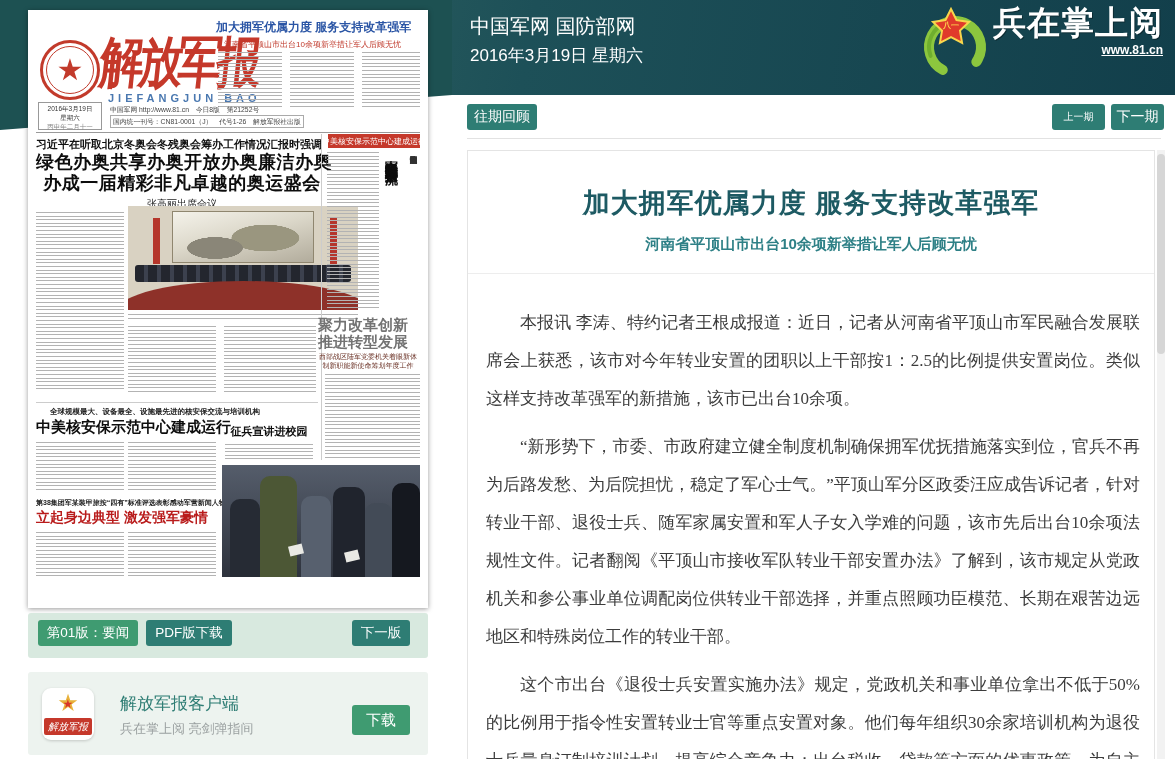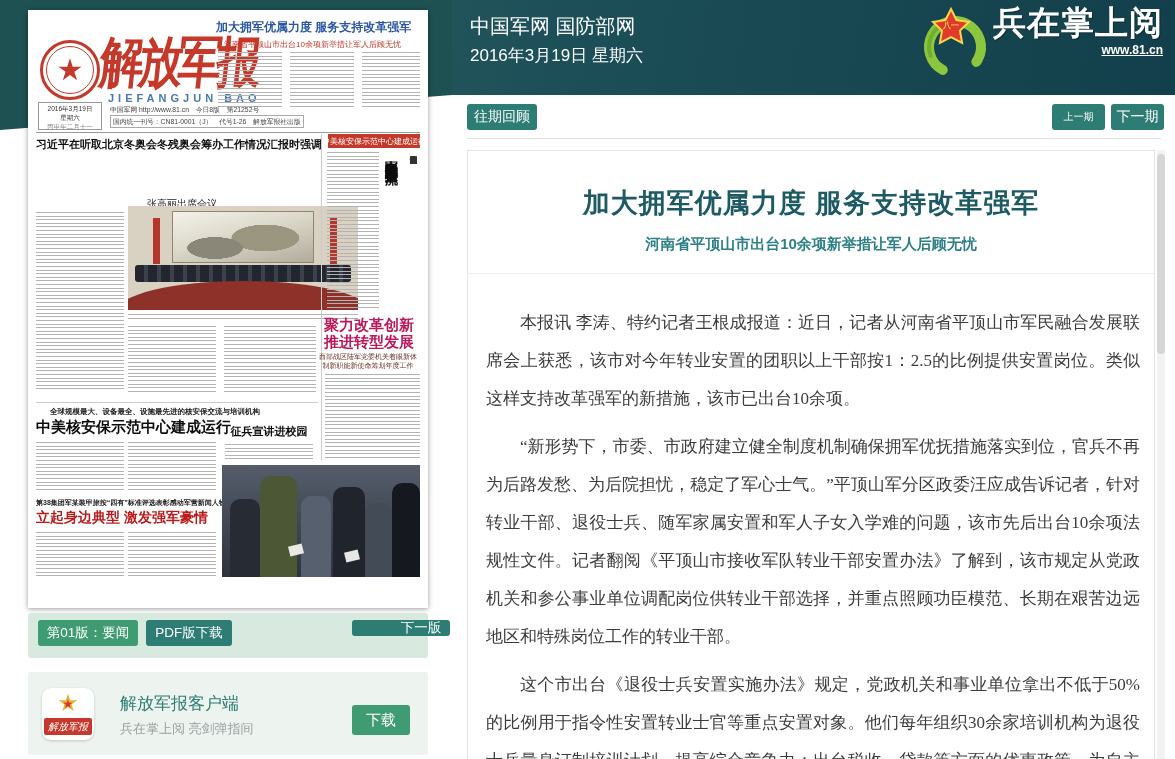--- a/index.html
+++ b/index.html
@@ -78,41 +78,41 @@
                  linear-gradient(165deg,#f4f2ea 0%,#dcd8ca 45%,#b2ac9c 100%);}
   .p1-flag{top:12%;width:7px;height:44%;background:#b5362b;}
   .p1-flag.l{left:11%;} .p1-flag.r{right:9%;}
   .p1-people{left:3%;right:3%;top:57%;height:16%;border-radius:3px;
       background:repeating-linear-gradient(90deg,#23262e 0 9px,#3c414e 9px 13px);}
   .p1-table{left:-5%;right:-5%;bottom:-30%;height:58%;background:#8e3129;border-radius:50% 50% 0 0;}
   .photo2{left:194px;top:455px;width:198px;height:112px;overflow:hidden;
           background:linear-gradient(180deg,#555d6b,#2e333d);}
   .fg{bottom:0;border-radius:10px 10px 0 0;}
   .pp{width:14px;height:10px;background:#e9e9e4;transform:rotate(-14deg);}
-  .np-h2{left:290px;top:306px;width:102px;font-size:15px;font-weight:900;color:#be185d;
-         line-height:17px;text-align:center;white-space:nowrap;}
+  .np-h2{left:290px;top:306px;width:102px;font-size:15px;font-weight:900;color:#737373;
+         line-height:17px;white-space:nowrap;}
   .np-sub2{left:288px;top:342px;width:104px;font-size:7px;color:#6b3226;line-height:9px;text-align:center;}
   .np-vh{left:354px;top:140px;height:162px;writing-mode:vertical-rl;text-orientation:upright;
          font-size:13px;font-weight:900;color:#0d0d0d;letter-spacing:1px;}
   .np-vs{left:380px;top:140px;height:160px;writing-mode:vertical-rl;text-orientation:upright;
          font-size:7.5px;color:#333;}
   .np-vrule{left:293px;top:124px;width:1px;height:326px;background:#ccc;}
   .np-hrule{left:8px;top:392px;width:282px;height:1px;background:#ccc;}
   .np-kicker3{left:22px;top:397px;width:250px;font-size:7.5px;font-weight:bold;color:#222;white-space:nowrap;}
   .np-h3{left:8px;top:408px;width:200px;font-size:15px;font-weight:900;color:#0d0d0d;white-space:nowrap;}
   .np-box{left:197px;top:413px;width:88px;height:16px;font-size:11px;font-weight:900;color:#0d0d0d;
           display:flex;align-items:center;justify-content:center;white-space:nowrap;}
   .np-kicker4{left:8px;top:488px;width:186px;font-size:7px;font-weight:bold;color:#222;white-space:nowrap;}
   .np-h4{left:8px;top:499px;width:186px;font-size:14px;font-weight:900;color:#b91c1c;white-space:nowrap;}
 
   
   .bar1{position:absolute;left:28px;top:613px;width:400px;height:45px;background:#d8e9df;border-radius:3px;}
   .b-page{left:38px;top:620px;width:100px;height:26px;font-size:13.5px;}
   .b-pdf{left:146px;top:620px;width:86px;height:26px;font-size:13.5px;}
-  .b-nextpage{left:352px;top:620px;width:58px;height:16px;font-size:13.5px;padding-left:40px;}
+  .b-nextpage{left:352px;top:620px;width:58px;height:26px;font-size:13.5px;}
   .bar2{position:absolute;left:28px;top:672px;width:400px;height:83px;background:#edf3ef;border-radius:3px;}
   .app-icon{position:absolute;left:42px;top:688px;width:52px;height:52px;background:#fff;border-radius:9px;
             box-shadow:0 1px 3px rgba(0,0,0,.18);overflow:hidden;}
   .ai-star{position:absolute;left:0;right:0;top:0px;text-align:center;font-size:24px;color:#e8b23a;line-height:30px;}
   .ai-star2{position:absolute;left:0;right:0;top:4px;text-align:center;font-size:12px;color:#d8352b;line-height:24px;}
   .ai-band{position:absolute;left:4%;right:4%;bottom:5px;height:17px;background:#c5382b;border-radius:2px;
            color:#fff;font-size:10px;display:flex;align-items:center;justify-content:center;
            font-family:"Liberation Serif",serif;font-style:italic;white-space:nowrap;}
   .app-name{position:absolute;left:120px;top:692px;font-size:17px;color:#2e7d74;}
   .app-slogan{position:absolute;left:120px;top:720px;font-size:13px;color:#9aa0a0;}
@@ -165,20 +165,24 @@
       <div style="position:static">星期六</div>
       <div style="position:static;color:#888">丙申年二月十一</div>
     </div>
     <div class="np-info">
       <div style="position:static">中国军网 http://www.81.cn　今日8版　第21252号</div>
       <div style="position:static;border:1px solid #aaa;padding:0 2px;display:inline-block">国内统一刊号：CN81-0001（J）　代号1-26　解放军报社出版</div>
     </div>
     <div class="np-rule"></div>
     <div class="np-kicker1">习近平在听取北京冬奥会冬残奥会筹办工作情况汇报时强调</div>
     <div class="np-ribbon">中美核安保示范中心建成运行</div>
+    <div class="np-h1">
+      <div style="position:static">绿色办奥共享办奥开放办奥廉洁办奥</div>
+      <div style="position:static">办成一届精彩非凡卓越的奥运盛会</div>
+    </div>
     <div class="np-byline">张高丽出席会议</div>
     <i class="ts" style="left:8px;top:202px;width:88px;height:180px;"></i>
     <div class="photo1">
       <i class="p1-painting"></i>
       <i class="p1-flag l"></i>
       <i class="p1-flag r"></i>
       <i class="p1-people"></i>
       <i class="p1-table"></i>
     </div>
     <i class="ts" style="left:100px;top:304px;width:230px;height:6px;"></i>

